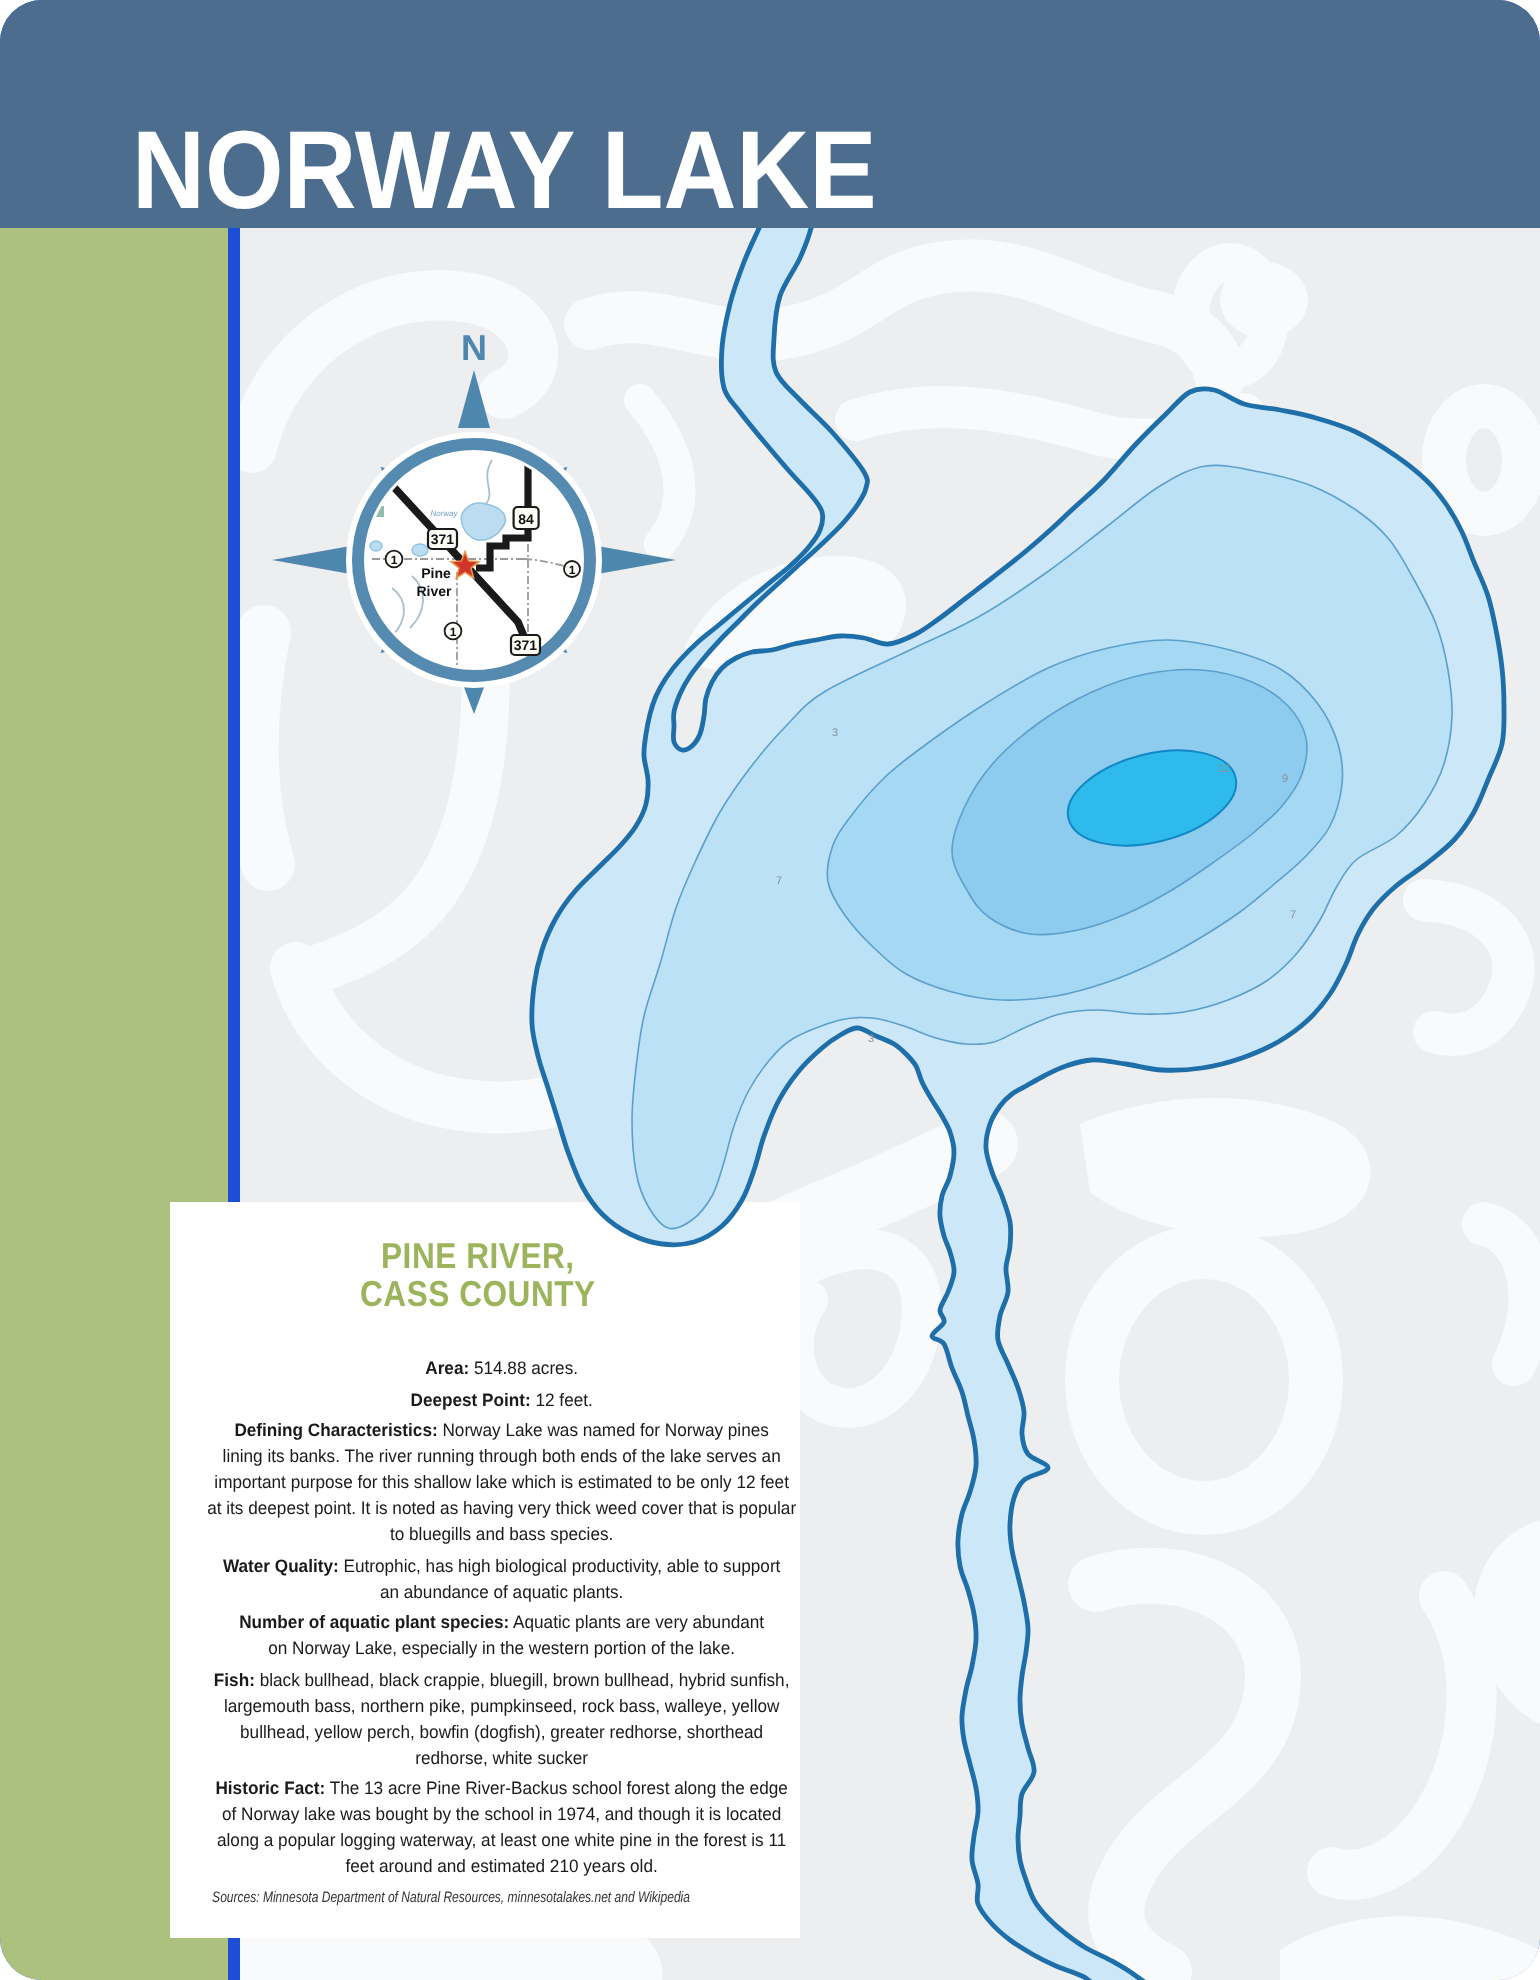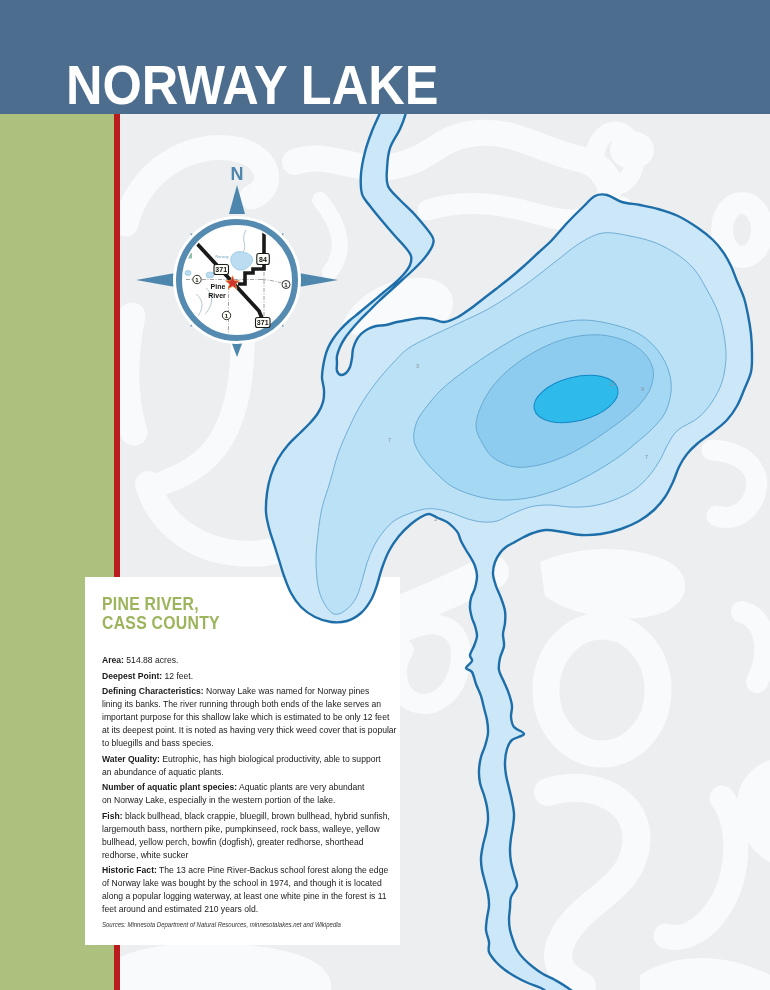--- a/index.html
+++ b/index.html
@@ -1,22 +1,22 @@
 <!DOCTYPE html>
 <html><head>
 <meta charset="utf-8">
 <style>
   html,body{margin:0;padding:0;}
   body{width:770px;height:990px;background:#fff;font-family:"Liberation Sans",sans-serif;}
-  .page{position:relative;width:770px;height:990px;overflow:hidden;background:#b91c1c;}
+  .page{position:relative;width:770px;height:990px;overflow:hidden;background:#1d4ed8;border-radius:21px;}
   .abs{position:absolute;}
   .hdr{left:0;top:0;width:770px;height:114px;background:#4C6D8D;}
   .title{left:66px;top:52.5px;color:#fff;font-size:55.5px;font-weight:bold;transform:scaleX(.91);transform-origin:left top;white-space:nowrap;}
   .stripe{left:0;top:114px;width:114px;height:876px;background:#ADC17E;}
-  .box{left:85px;top:577px;width:315px;height:368px;background:#fff;}
+  .box{left:85px;top:601px;width:315px;height:368px;background:#fff;text-align:center;}
   .boxin{position:absolute;left:17px;top:18px;width:312px;transform:scaleX(.954);transform-origin:left top;}
   .bh{color:#9CB45B;font-size:18px;font-weight:bold;line-height:18.5px;letter-spacing:.3px;transform:scaleX(.92);transform-origin:left top;white-space:nowrap;}
   .bt{font-size:9.0px;line-height:13px;color:#1a1a1a;margin:0 0 2.5px 0;white-space:nowrap;}
   .src{font-size:7.6px;white-space:nowrap;font-style:italic;color:#333;margin-top:4px;transform:scaleX(.83);transform-origin:left top;}
 </style>
 </head>
 <body>
 <div class="page">
 
 <div class="abs hdr"></div>

